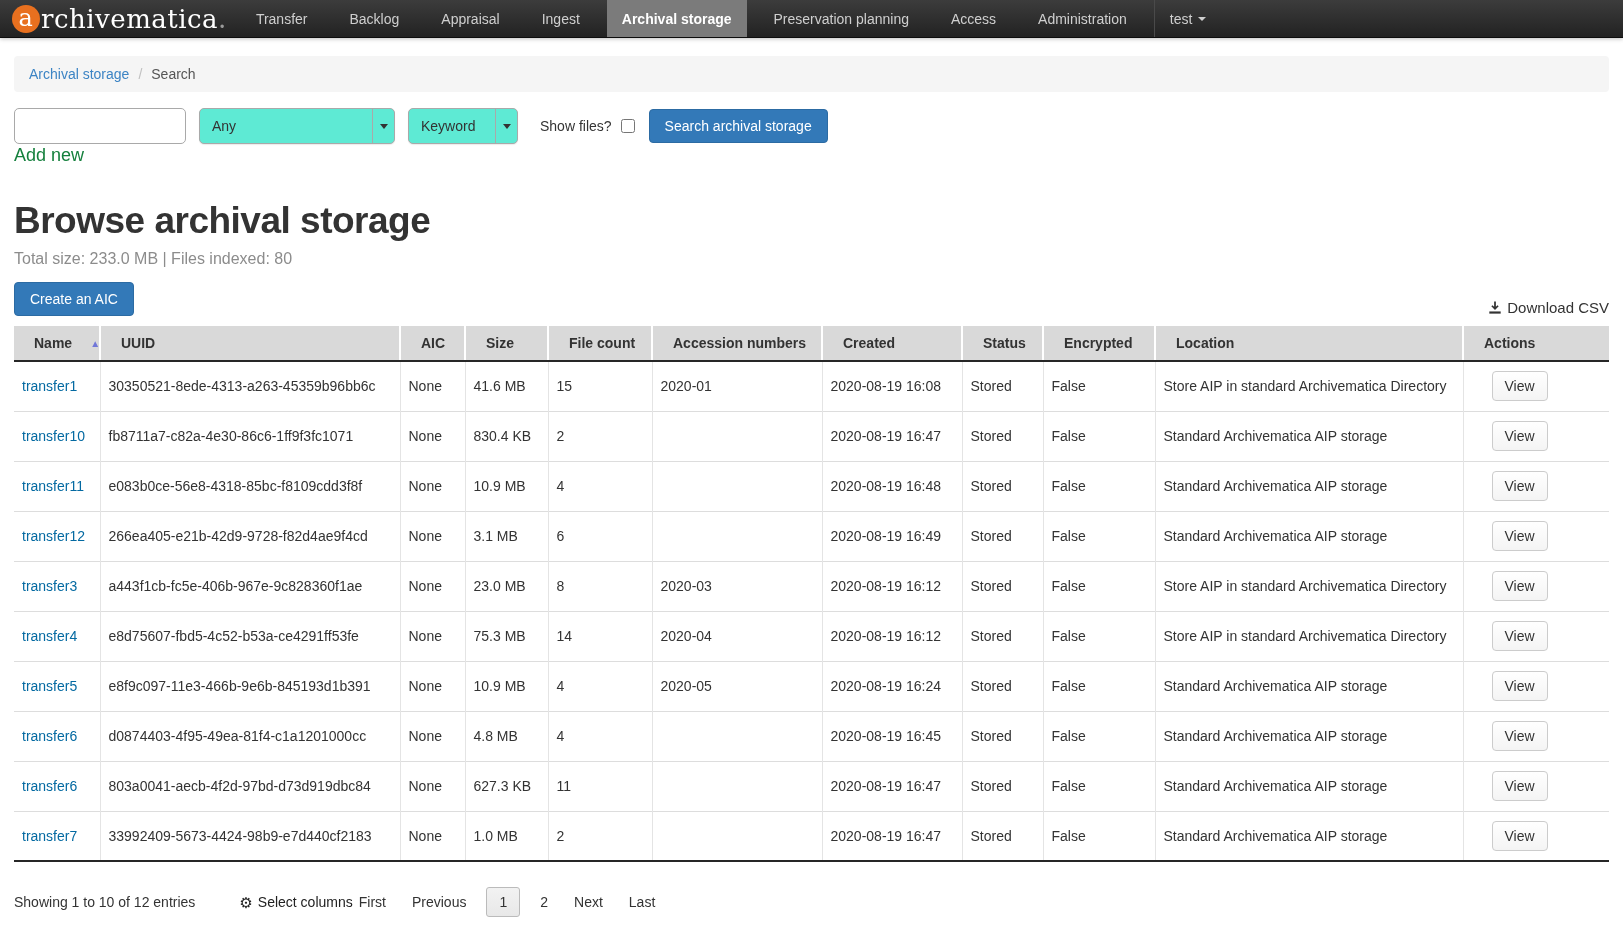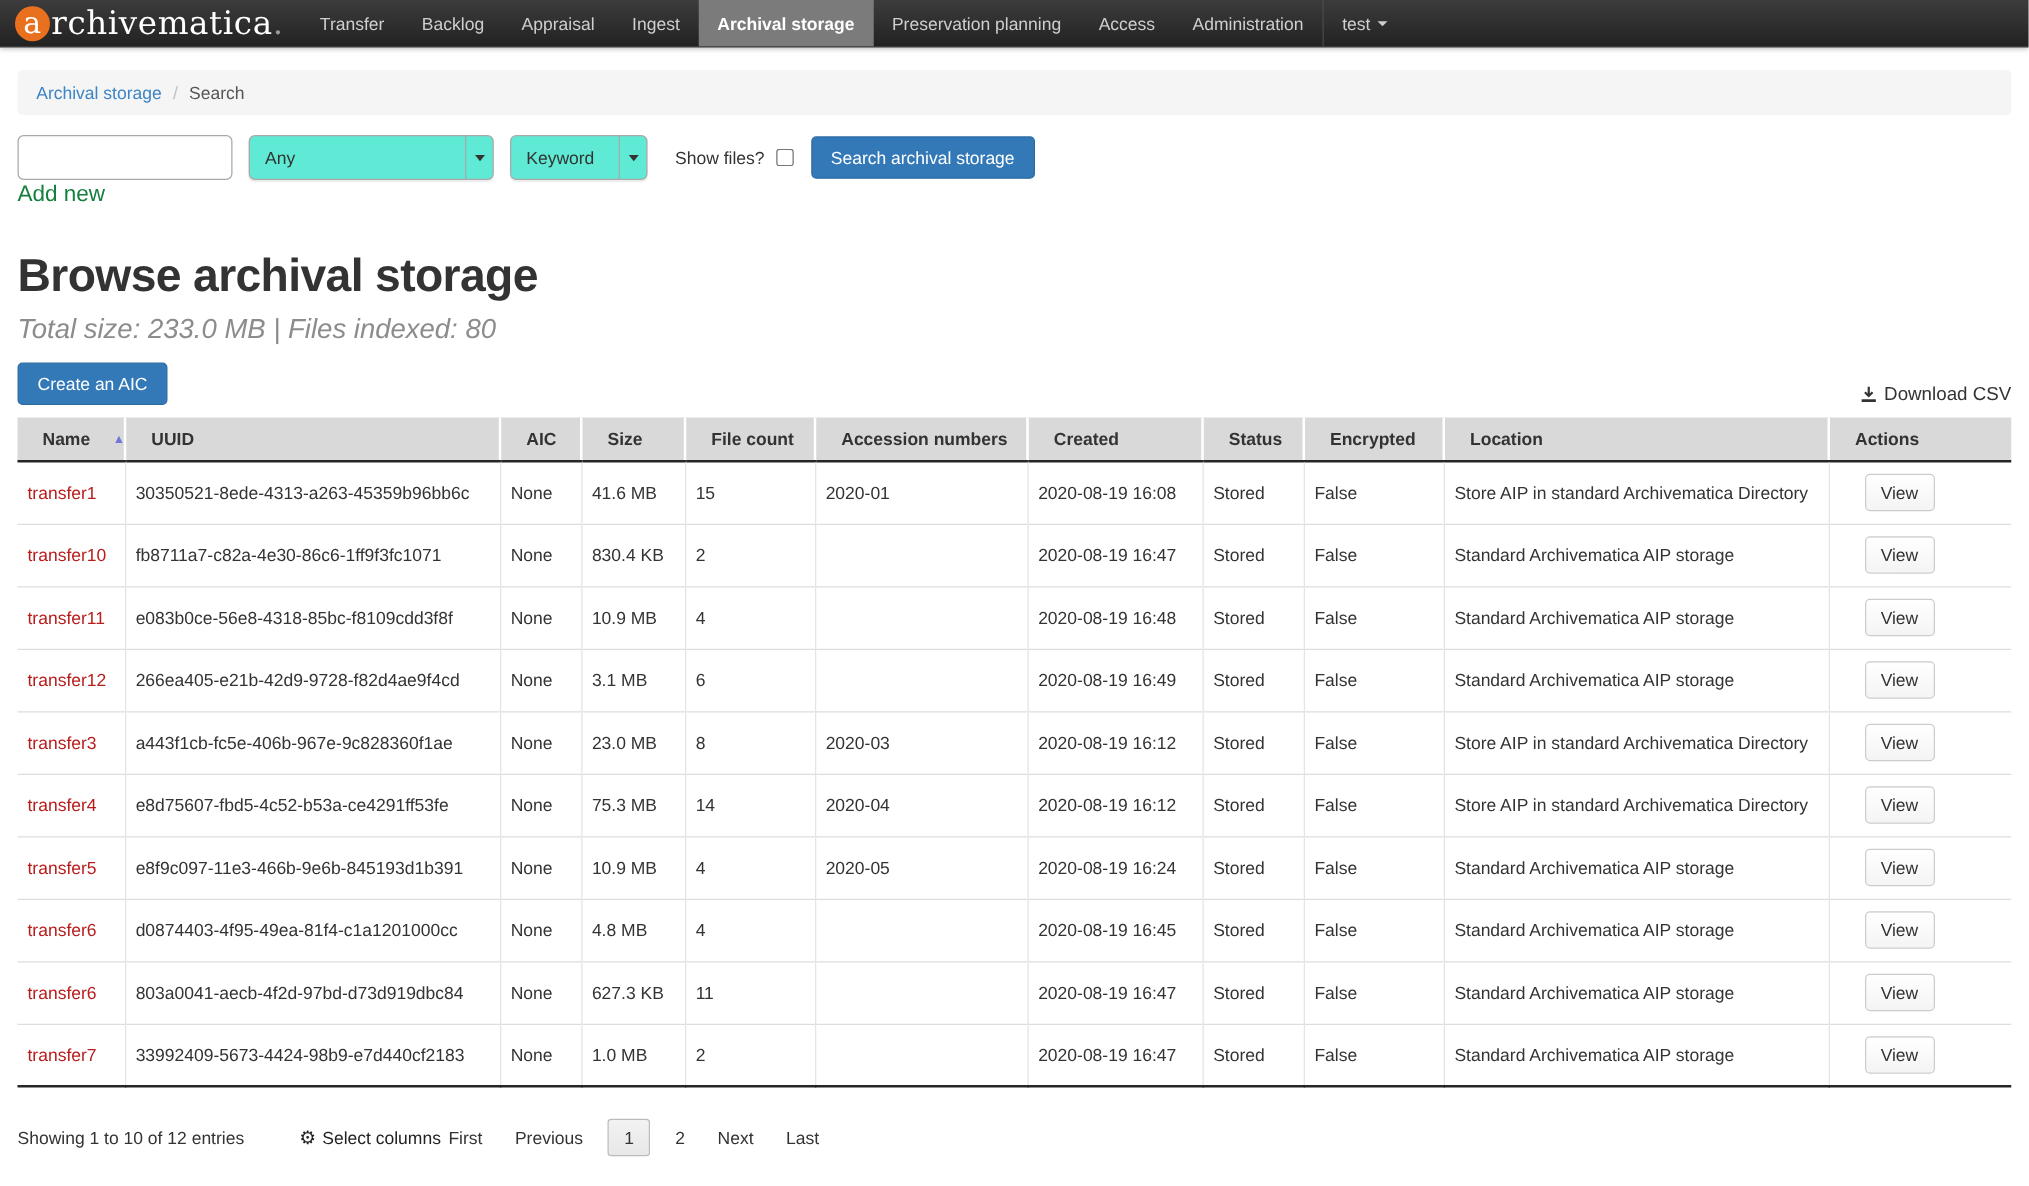--- a/index.html
+++ b/index.html
@@ -22,21 +22,21 @@
     display: flex; align-items: center; padding: 0 14px 0 12px;
     font-family: "DejaVu Serif", serif; font-size: 26px; color: #fff;
     letter-spacing: .5px; white-space: nowrap;
   }
   .brand .a-circle {
     display: inline-block; width: 28px; height: 28px; border-radius: 50%;
     background: #e8701f; color: #fff; text-align: center; line-height: 26px;
     font-size: 24px; margin-right: 1px;
   }
   .brand .dot { color: #9a9a9a; }
-  .nav-items { display: flex; align-items: stretch; list-style: none; }
+  .nav-items { display: flex; align-items: stretch; list-style: none; gap: 12px; }
   .nav-item {
     display: flex; align-items: center; padding: 0 15px;
     color: #cfcfcf; font-size: 14px; cursor: pointer; white-space: nowrap;
   }
   .nav-item.active { background: #7b7b7b; color: #fff; font-weight: bold; }
   .nav-item.user { border-left: 1px solid #4a4a4a; }
   .caret-down {
     display: inline-block; width: 0; height: 0; margin-left: 6px;
     border-left: 4px solid transparent; border-right: 4px solid transparent;
     border-top: 4px solid #cfcfcf;
@@ -83,42 +83,42 @@
   .show-files input { width: 14px; height: 14px; margin-left: 9px; }
   .btn-primary {
     margin-left: 14px; height: 34px; padding: 0 15px;
     background: #3379b8; color: #fff; border: 1px solid #2c6ba3; border-radius: 4px;
     font-size: 14px; font-family: "Liberation Sans", sans-serif; cursor: pointer;
   }
   .add-new { display: inline-block; margin-top: 1px; color: #15803d; font-size: 18px; }
 
   
   .page-title { margin-top: 34px; font-size: 37px; font-weight: bold; color: #333; letter-spacing: -.5px; }
-  .page-summary { margin-top: 8px; font-size: 22px; color: #8c8c8c; font-style: italic; }
+  .page-summary { margin-top: 8px; font-size: 16px; color: #8c8c8c; }
 
   .actions-row { margin-top: 14px; display: flex; justify-content: space-between; align-items: flex-end; }
   .download-csv { display: flex; align-items: center; gap: 5px; color: #333; font-size: 15px; cursor: pointer; text-align: center; }
 
   
   table.storage { margin-top: 10px; width: 100%; border-collapse: collapse; table-layout: fixed; }
   table.storage th {
     background: #d9d9d9; text-align: left; font-weight: bold; font-size: 14px; color: #333;
     padding: 9px 20px; border-bottom: 2px solid #262626; border-right: 2px solid #fff;
     cursor: pointer; white-space: nowrap;
   }
   table.storage th:last-child { border-right: none; }
   table.storage td {
     padding: 8px; height: 50px; vertical-align: middle; font-size: 14px; color: #333;
     border-top: 1px solid #ddd; border-right: 1px solid #e4e4e4;
     overflow: hidden; white-space: nowrap;
   }
   table.storage td:last-child { border-right: none; padding-left: 28px; }
   table.storage tbody tr:first-child td { border-top: none; }
   table.storage tbody { border-bottom: 2px solid #262626; }
-  table.storage a { color: #b91c1c; }
+  table.storage a { color: #0369a1; }
   .th-flex { display: flex; align-items: center; }
   .sort-arrow { margin-left: auto; color: #7177d8; font-size: 10px; padding-left: 18px; }
   .view-btn {
     background: linear-gradient(#fff, #f4f4f4); border: 1px solid #ccc; border-radius: 4px;
     padding: 6px 12px; font-size: 14px; color: #333; cursor: pointer;
     font-family: "Liberation Sans", sans-serif;
   }
 
   
   .table-footer { margin-top: 25px; display: flex; align-items: center; padding-bottom: 24px; }

